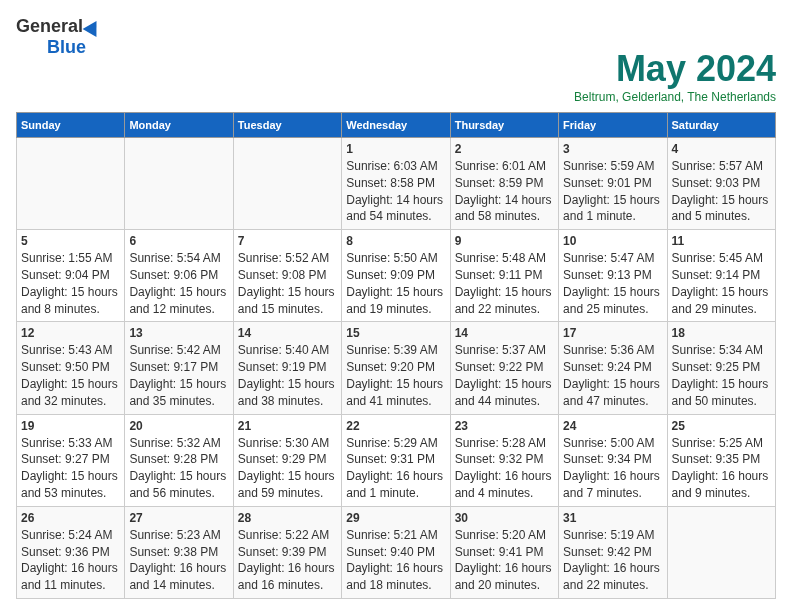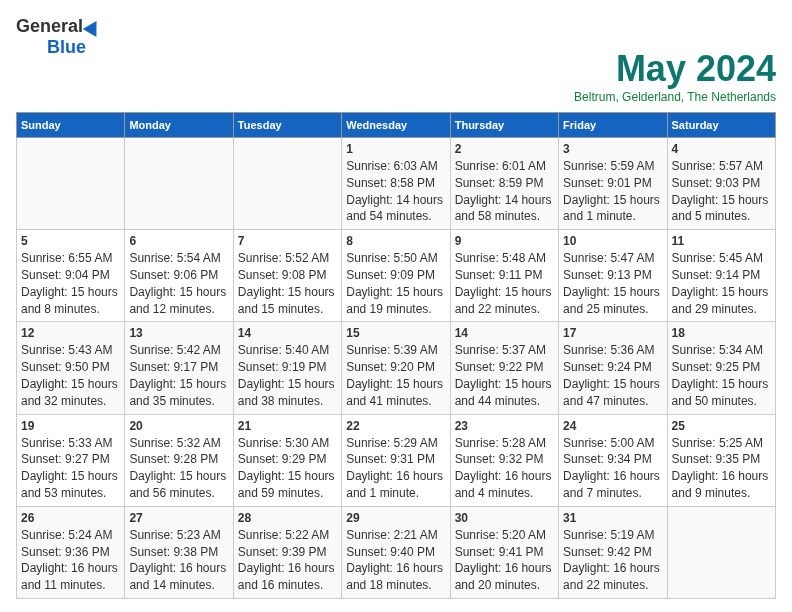--- a/index.html
+++ b/index.html
@@ -155,21 +155,21 @@
           <div class="day-num">4</div>
           <div class="day-detail">Sunrise: 5:57 AM
 Sunset: 9:03 PM
 Daylight: 15 hours
 and 5 minutes.</div>
         </td>
       </tr>
       <tr>
         <td>
           <div class="day-num">5</div>
-          <div class="day-detail">Sunrise: 6:55 AM
+          <div class="day-detail">Sunrise: 1:55 AM
 Sunset: 9:04 PM
 Daylight: 15 hours
 and 8 minutes.</div>
         </td>
         <td>
           <div class="day-num">6</div>
           <div class="day-detail">Sunrise: 5:54 AM
 Sunset: 9:06 PM
 Daylight: 15 hours
 and 12 minutes.</div>
@@ -329,21 +329,21 @@
         </td>
         <td>
           <div class="day-num">28</div>
           <div class="day-detail">Sunrise: 5:22 AM
 Sunset: 9:39 PM
 Daylight: 16 hours
 and 16 minutes.</div>
         </td>
         <td>
           <div class="day-num">29</div>
-          <div class="day-detail">Sunrise: 2:21 AM
+          <div class="day-detail">Sunrise: 5:21 AM
 Sunset: 9:40 PM
 Daylight: 16 hours
 and 18 minutes.</div>
         </td>
         <td>
           <div class="day-num">30</div>
           <div class="day-detail">Sunrise: 5:20 AM
 Sunset: 9:41 PM
 Daylight: 16 hours
 and 20 minutes.</div>

